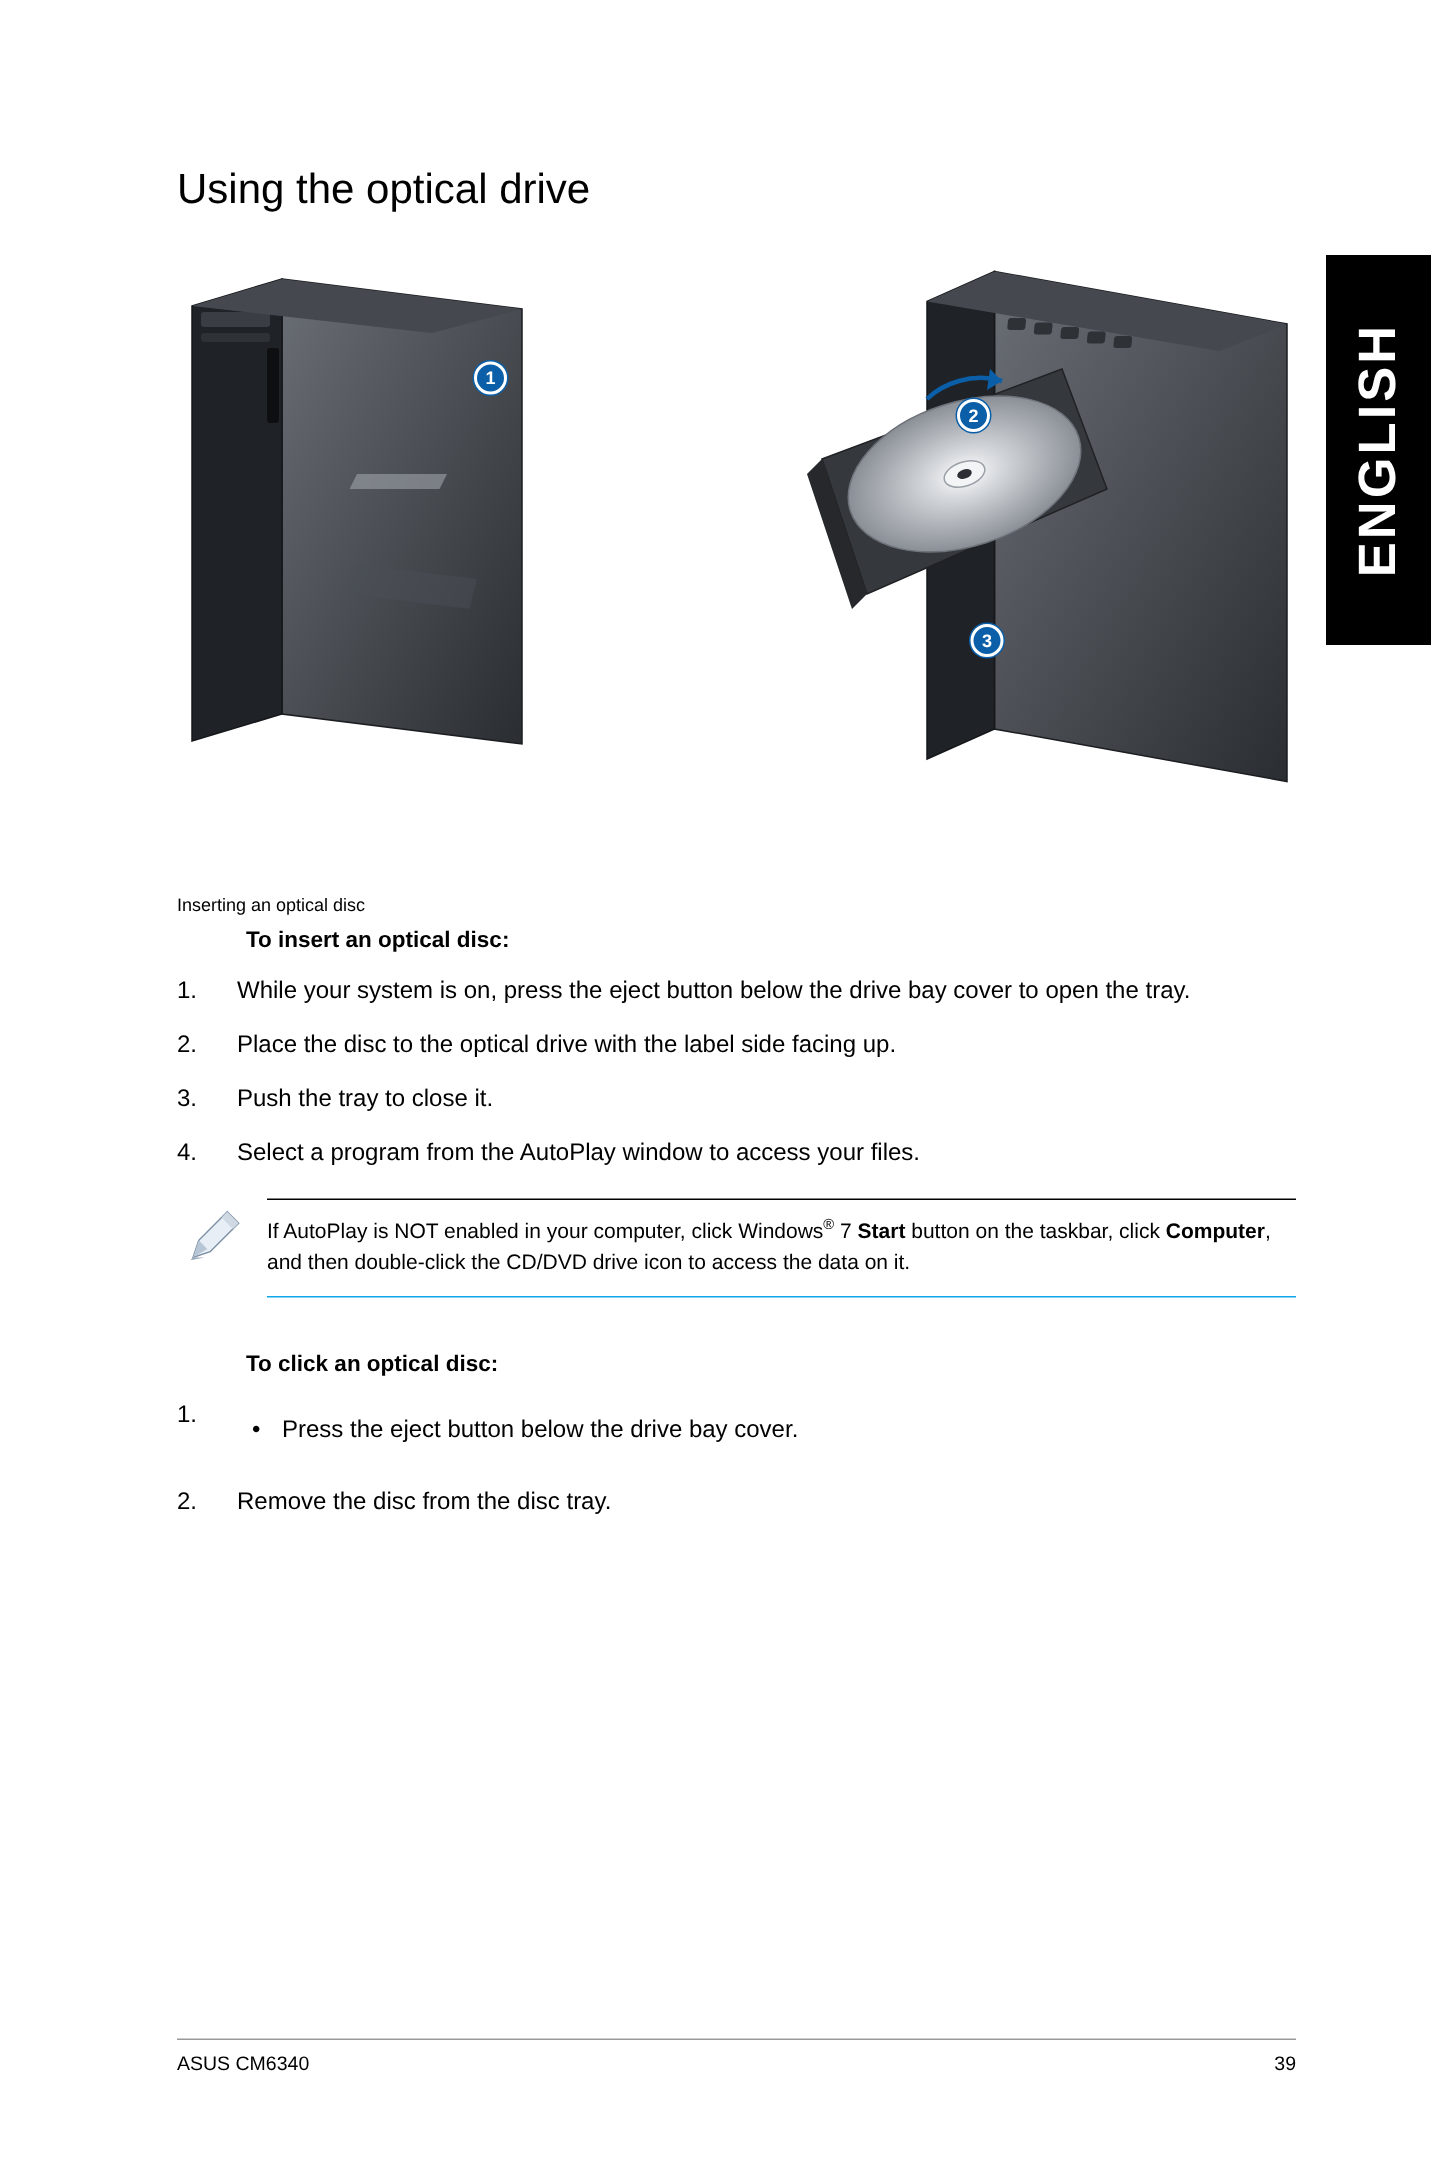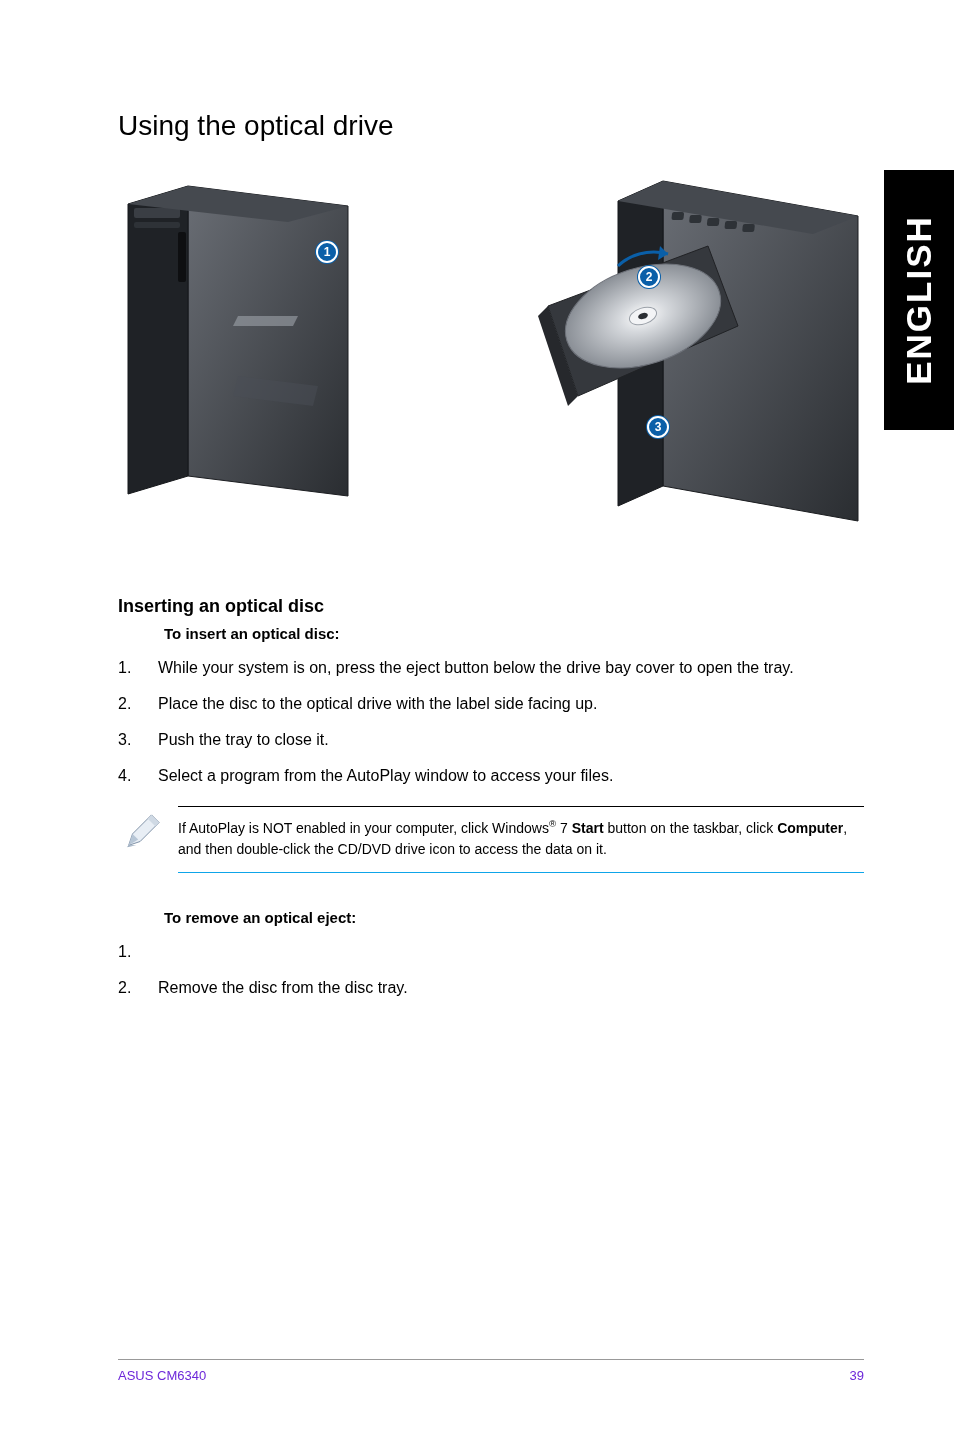--- a/index.html
+++ b/index.html
@@ -46,21 +46,21 @@
     color: #fff;
     font-size: 12px;
     font-weight: bold;
     display: flex; align-items: center; justify-content: center;
     box-shadow: 0 0 0 1px #0a5fa8;
   }
   .c1 { left: 198px; top: 65px; }
   .c2 { left: 520px; top: 90px; }
   .c3 { left: 529px; top: 240px; }
 
-  h2.sub { font-size: 18px; font-weight: bold; margin-bottom: 8px; }
+  h2.sub { font-size: 12px; font-weight: normal; margin-bottom: 8px; }
   .lead { font-size: 15px; font-weight: bold; margin-bottom: 14px; margin-left: 46px; }
   ol.steps { list-style: none; margin: 0 0 18px 0; }
   ol.steps > li { display: flex; font-size: 16px; line-height: 1.5; margin-bottom: 12px; }
   ol.steps > li .num { width: 40px; flex: 0 0 40px; }
   ol.steps > li .txt { flex: 1; }
   ul.sub { list-style: none; margin-top: 10px; }
   ul.sub li { position: relative; padding-left: 30px; margin-bottom: 12px; }
   ul.sub li::before { content: "•"; position: absolute; left: 10px; top: 0; }
 
   .note-box {
@@ -80,21 +80,21 @@
 
   .footer {
     position: absolute;
     bottom: 55px;
     left: 118px; right: 90px;
     border-top: 1px solid #999;
     padding-top: 8px;
     font-size: 13px;
     display: flex;
     justify-content: space-between;
-    color: #6d28d9;
+    color: #000000;
   }
   sup { font-size: 0.7em; }
 </style>
 </head>
 <body>
 
 <div class="page">
 
   <div class="side-tab">
     <span>ENGLISH</span>
@@ -207,26 +207,27 @@
         <path d="M6 34 L10 22 L16 28 Z" fill="#b7c6d6"></path>
         <path d="M30 2 L38 10 L34 14 L26 6 Z" fill="#cfd9e4"></path>
         <path d="M4 36 L14 34 L6 34 Z" fill="#96a8bc"></path>
       </svg>
     </div>
     <span>
       <span>If AutoPlay is NOT enabled in your computer, click Windows</span><sup>®</sup><span> 7 </span><b>Start</b><span> button on the taskbar, click </span><b>Computer</b><span>, and then double-click the CD/DVD drive icon to access the data on it.</span>
     </span>
   </div>
 
-  <div class="lead">To remove an optical eject:</div>
+  <div class="lead">To click an optical disc:</div>
   <ol class="steps">
     <li>
       <span class="num">1.</span>
       <span class="txt">
         <ul class="sub">
+          <li>Press the eject button below the drive bay cover.</li>
         </ul>
       </span>
     </li>
     <li>
       <span class="num">2.</span>
       <span class="txt">Remove the disc from the disc tray.</span>
     </li>
   </ol>
 
   <div class="footer">

